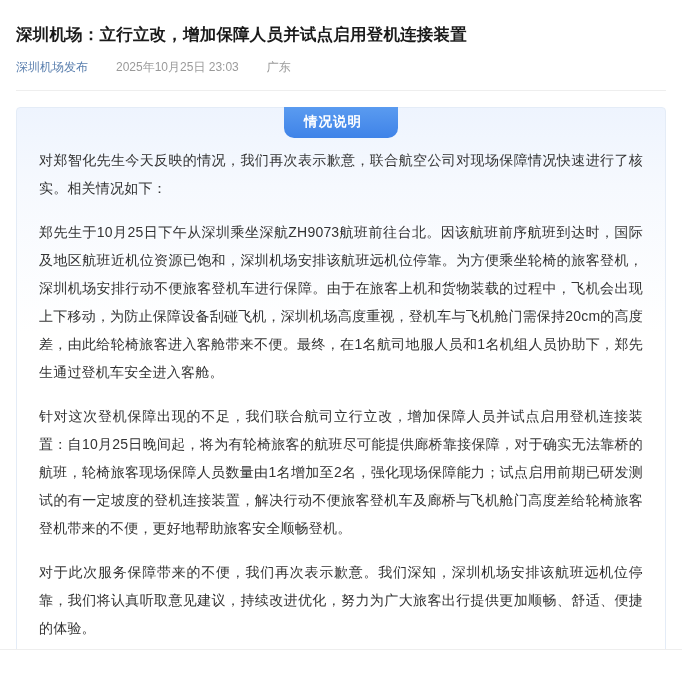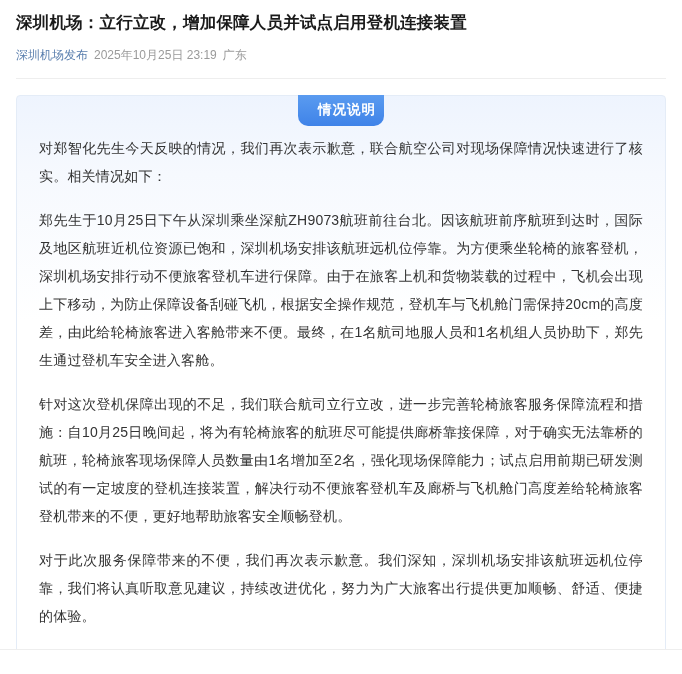--- a/index.html
+++ b/index.html
@@ -14,36 +14,36 @@
     color: #222222;
     overflow: hidden;
   }
   .page {
     width: 682px;
     height: 674px;
     position: relative;
     box-sizing: border-box;
   }
   .header {
-    padding: 10px 16px 0 16px;
+    padding: 22px 16px 0 16px;
   }
   .title {
     font-size: 16.5px;
     font-weight: bold;
     color: #1a1a1a;
     line-height: 1.5;
     letter-spacing: 0.2px;
   }
   .meta {
     margin-top: 12px;
     font-size: 12px;
     line-height: 1.4;
     display: flex;
     align-items: center;
-    gap: 6px;
+    gap: 28px;
   }
   .meta .source {
     color: #5a7fae;
   }
   .meta .date, .meta .region {
     color: #9a9a9a;
   }
   .divider {
     margin-top: 14px;
     border-top: 1px solid #eeeeee;
@@ -63,21 +63,21 @@
   .badge {
     position: absolute;
     top: -1px;
     left: 50%;
     transform: translateX(-50%);
     background: linear-gradient(180deg, #5a9bf0 0%, #3f83e8 100%);
     color: #ffffff;
     font-size: 13.5px;
     font-weight: bold;
     letter-spacing: 1px;
-    padding: 6px 8px 7px 20px;
+    padding: 6px 36px 7px 20px;
     border-radius: 0 0 10px 10px;
     white-space: nowrap;
   }
   .body-text p {
     margin: 0 0 16px 0;
     font-size: 14px;
     line-height: 2.0;
     color: #333333;
     text-align: justify;
     text-justify: inter-ideograph;
@@ -101,33 +101,33 @@
 </style>
 </head>
 <body>
 
 <div class="page">
 
   <div class="header">
     <div class="title">深圳机场：立行立改，增加保障人员并试点启用登机连接装置</div>
     <div class="meta">
       <span class="source">深圳机场发布</span>
-      <span class="date">2025年10月25日 23:19</span>
+      <span class="date">2025年10月25日 23:03</span>
       <span class="region">广东</span>
     </div>
     <div class="divider"></div>
   </div>
 
   <div class="card-wrap">
     <div class="card">
       <div class="badge">情况说明</div>
       <div class="body-text">
         <p class="indent">对郑智化先生今天反映的情况，我们再次表示歉意，联合航空公司对现场保障情况快速进行了核实。相关情况如下：</p>
-        <p class="indent">郑先生于10月25日下午从深圳乘坐深航ZH9073航班前往台北。因该航班前序航班到达时，国际及地区航班近机位资源已饱和，深圳机场安排该航班远机位停靠。为方便乘坐轮椅的旅客登机，深圳机场安排行动不便旅客登机车进行保障。由于在旅客上机和货物装载的过程中，飞机会出现上下移动，为防止保障设备刮碰飞机，根据安全操作规范，登机车与飞机舱门需保持20cm的高度差，由此给轮椅旅客进入客舱带来不便。最终，在1名航司地服人员和1名机组人员协助下，郑先生通过登机车安全进入客舱。</p>
-        <p class="indent">针对这次登机保障出现的不足，我们联合航司立行立改，进一步完善轮椅旅客服务保障流程和措施：自10月25日晚间起，将为有轮椅旅客的航班尽可能提供廊桥靠接保障，对于确实无法靠桥的航班，轮椅旅客现场保障人员数量由1名增加至2名，强化现场保障能力；试点启用前期已研发测试的有一定坡度的登机连接装置，解决行动不便旅客登机车及廊桥与飞机舱门高度差给轮椅旅客登机带来的不便，更好地帮助旅客安全顺畅登机。</p>
+        <p class="indent">郑先生于10月25日下午从深圳乘坐深航ZH9073航班前往台北。因该航班前序航班到达时，国际及地区航班近机位资源已饱和，深圳机场安排该航班远机位停靠。为方便乘坐轮椅的旅客登机，深圳机场安排行动不便旅客登机车进行保障。由于在旅客上机和货物装载的过程中，飞机会出现上下移动，为防止保障设备刮碰飞机，深圳机场高度重视，登机车与飞机舱门需保持20cm的高度差，由此给轮椅旅客进入客舱带来不便。最终，在1名航司地服人员和1名机组人员协助下，郑先生通过登机车安全进入客舱。</p>
+        <p class="indent">针对这次登机保障出现的不足，我们联合航司立行立改，增加保障人员并试点启用登机连接装置：自10月25日晚间起，将为有轮椅旅客的航班尽可能提供廊桥靠接保障，对于确实无法靠桥的航班，轮椅旅客现场保障人员数量由1名增加至2名，强化现场保障能力；试点启用前期已研发测试的有一定坡度的登机连接装置，解决行动不便旅客登机车及廊桥与飞机舱门高度差给轮椅旅客登机带来的不便，更好地帮助旅客安全顺畅登机。</p>
         <p class="indent">对于此次服务保障带来的不便，我们再次表示歉意。我们深知，深圳机场安排该航班远机位停靠，我们将认真听取意见建议，持续改进优化，努力为广大旅客出行提供更加顺畅、舒适、便捷的体验。</p>
       </div>
     </div>
   </div>
 
   <div class="bottom-strip"></div>
 
 </div>
 
 </body></html>

